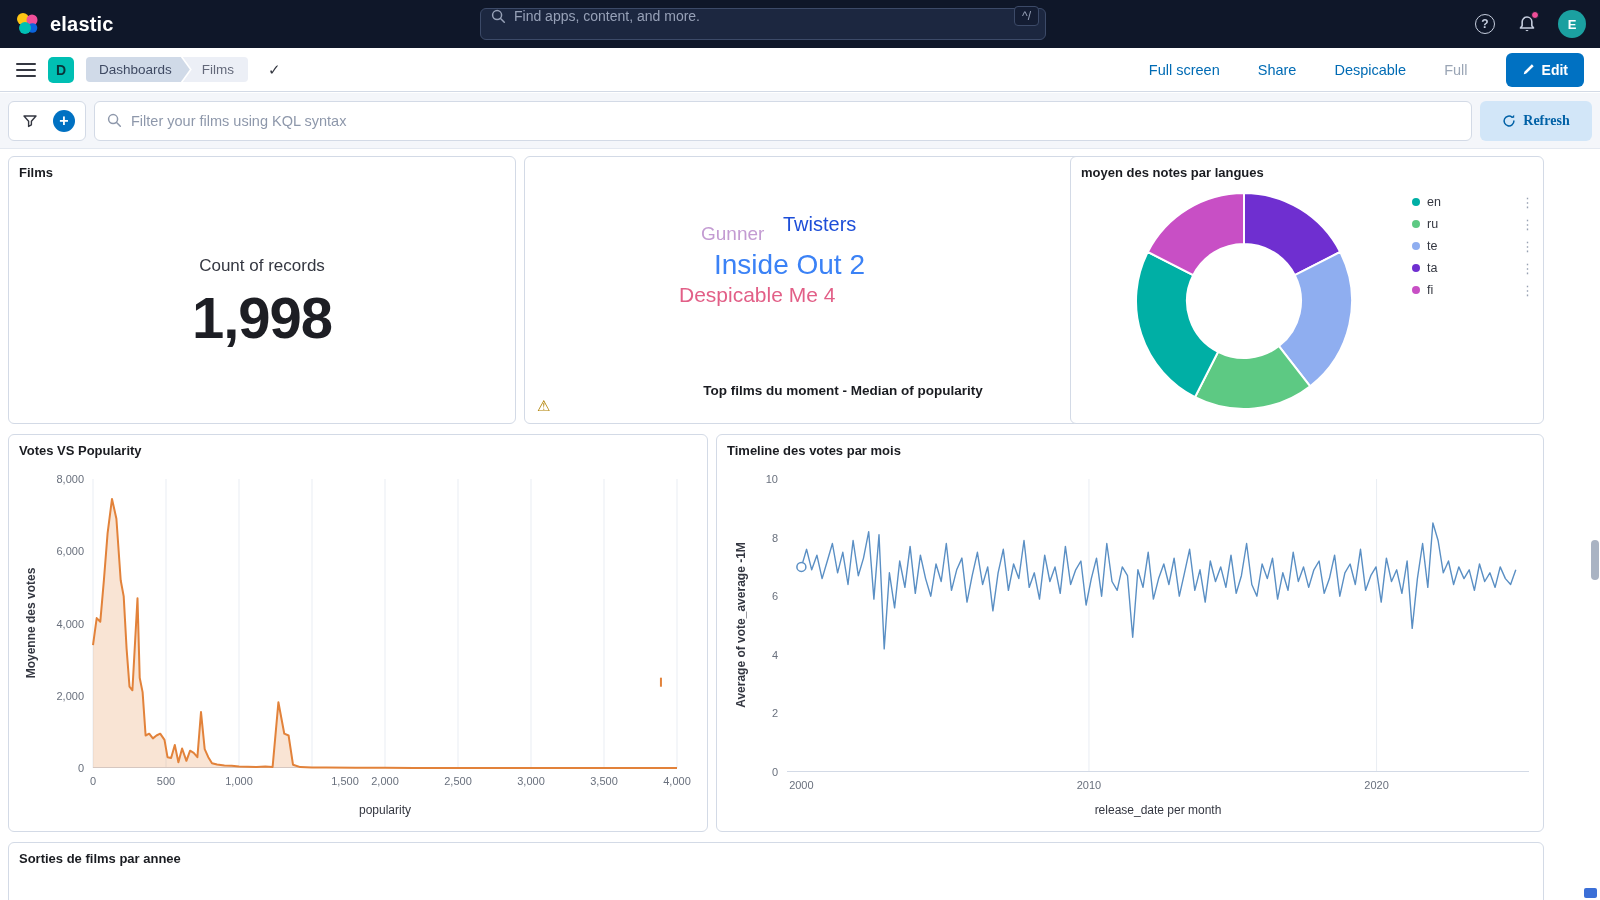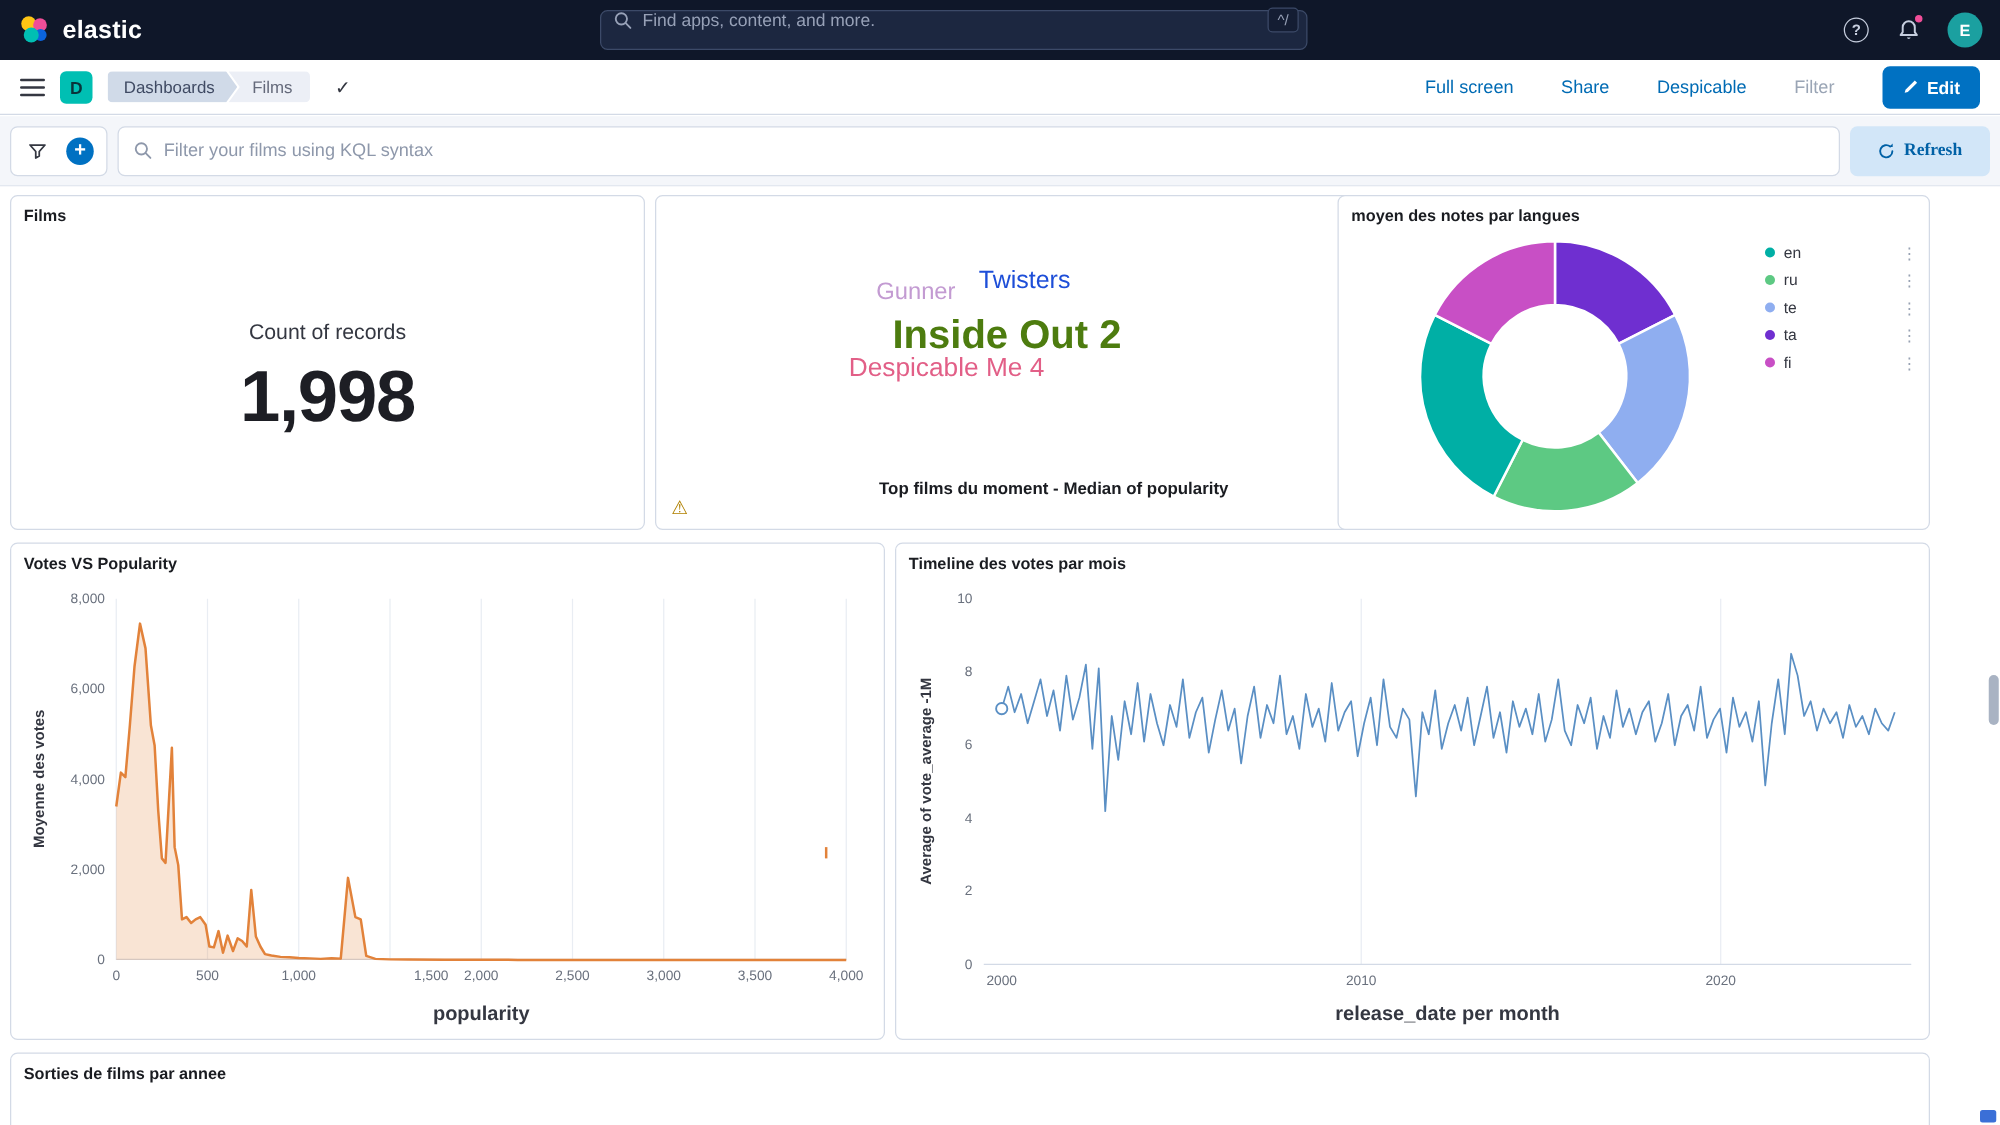--- a/index.html
+++ b/index.html
@@ -81,21 +81,21 @@
   .lg-dot{width:8px;height:8px;border-radius:50%;margin-right:7px;flex:none}
   .lg-label{font-size:12.5px;color:#343741;flex:1}
   .lg-menu{color:#98a2b3;font-size:13px;cursor:pointer;font-style:normal;padding:0 2px}
 
   
   .plot{position:absolute}
   .plot svg{position:absolute;left:0;top:0;overflow:visible}
   .plot .xtick{position:absolute;top:calc(100% + 7px);transform:translateX(-50%);font-size:11px;color:#69707d;white-space:nowrap}
   .plot .ytick{position:absolute;right:calc(100% + 9px);transform:translateY(-50%);font-size:11px;color:#69707d;white-space:nowrap}
   .yaxis-label{position:absolute;transform:translate(-50%,-50%) rotate(-90deg);font-size:12px;font-weight:700;color:#343741;white-space:nowrap}
-  .axis-x{position:absolute;text-align:center;font-size:16px;font-weight:700;color:#343741}
+  .axis-x{position:absolute;text-align:center;font-size:12px;font-weight:400;color:#343741}
   #votes-plot{left:84px;top:44px;width:584px;height:289px}
   #time-plot{left:70px;top:44px;width:742px;height:293px}
 
   
   .vscroll{position:absolute;right:1px;top:540px;width:8px;height:40px;background:#a9b3c3;border-radius:4px;cursor:pointer}
   .hscroll{position:absolute;right:3px;bottom:2px;width:13px;height:10px;background:#3b6fd7;border-radius:2px;cursor:pointer}
 
   svg{display:block}
 </style>
 </head>
@@ -147,21 +147,21 @@
   <span class="dash-badge">D</span>
   <span class="crumbs">
     <span class="crumb1">Dashboards</span>
     <span class="crumb2">Films</span>
   </span>
   <i class="check">✓</i>
   <span class="tb-spacer"></span>
   <a class="tb-link">Full screen</a>
   <a class="tb-link">Share</a>
   <a class="tb-link">Despicable</a>
-  <a class="tb-link disabled">Filter</a>
+  <a class="tb-link disabled">Full</a>
   <button class="btn-edit">
     <svg width="13" height="13" viewBox="0 0 14 14">
       <path d="M10.6 1.4l2 2-8 8-2.7.7.7-2.7z" fill="#fff"></path>
     </svg>
     <span>Edit</span>
   </button>
 </div>
 
 <div class="filterbar">
   <div class="fb-group">
@@ -204,21 +204,21 @@
   </section>
 
   <section class="panel" id="p-tag">
     <div class="panel-menu">
         <i></i>
         <i></i>
         <i></i>
       </div>
     <span class="word" id="w0" style="color: rgb(195, 155, 210); font-size: 19px;">Gunner</span>
     <span class="word" id="w1" style="color: #1d4ed8; font-size: 20px;">Twisters</span>
-    <span class="word" id="w2" style="color: #4d7c0f; font-size: 32px; font-weight: bold;">Inside Out 2</span>
+    <span class="word" id="w2" style="color: #3b82f6; font-size: 28px;">Inside Out 2</span>
     <span class="word" id="w3" style="color: rgb(226, 95, 135); font-size: 21px;">Despicable Me 4</span>
     <div class="tag-footer">Top films du moment - Median of popularity</div>
     <i class="warn">⚠</i>
   </section>
 
   <section class="panel" id="p-donut">
     <div class="panel-title">moyen des notes par langues</div>
     <div class="plot" id="donut-plot">
         <svg width="222" height="222">
           <path d="M111 3A108 108 0 0 1 207.22870461234373 61.96902602812894L161.78737187873696 85.12254151484584A57 57 0 0 0 111 54Z" fill="#6f2fd0" stroke="#fff" stroke-width="2"></path>

